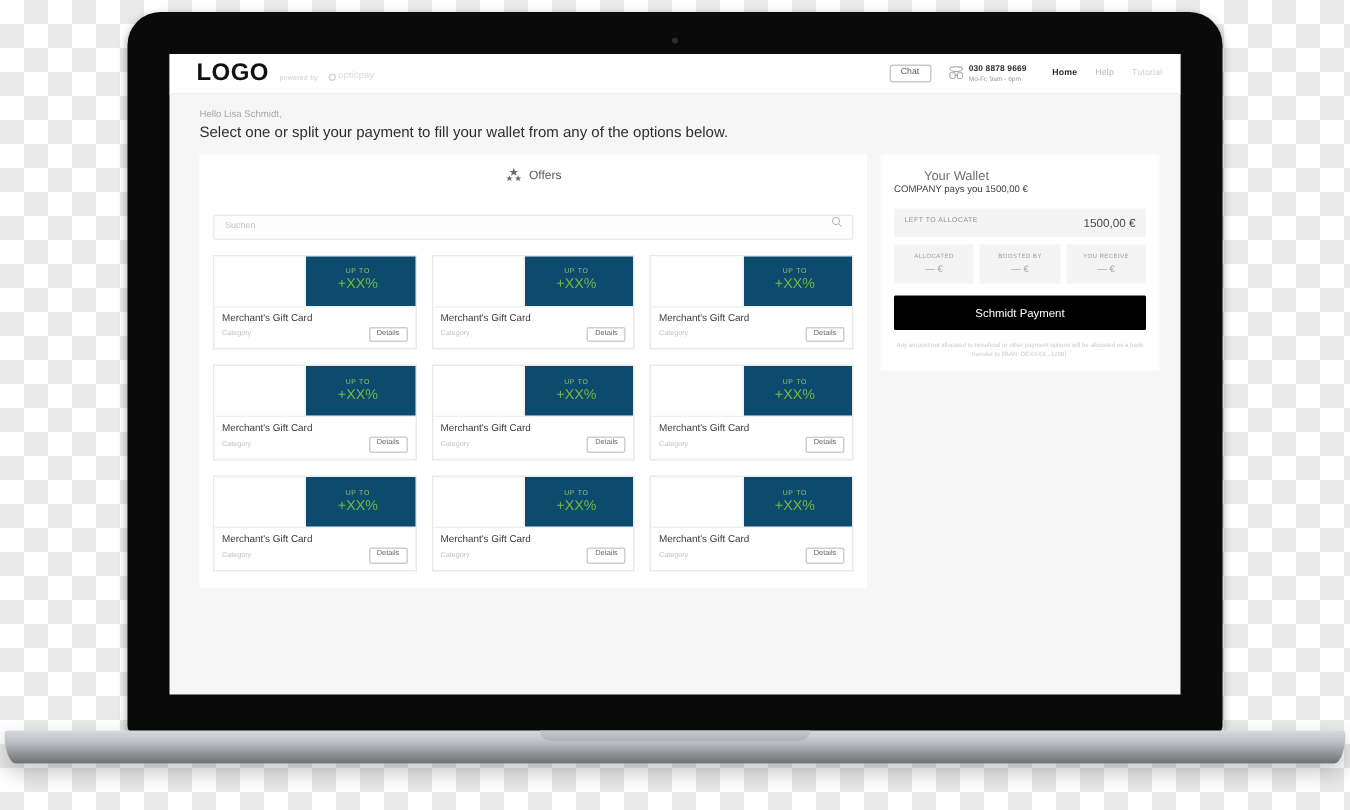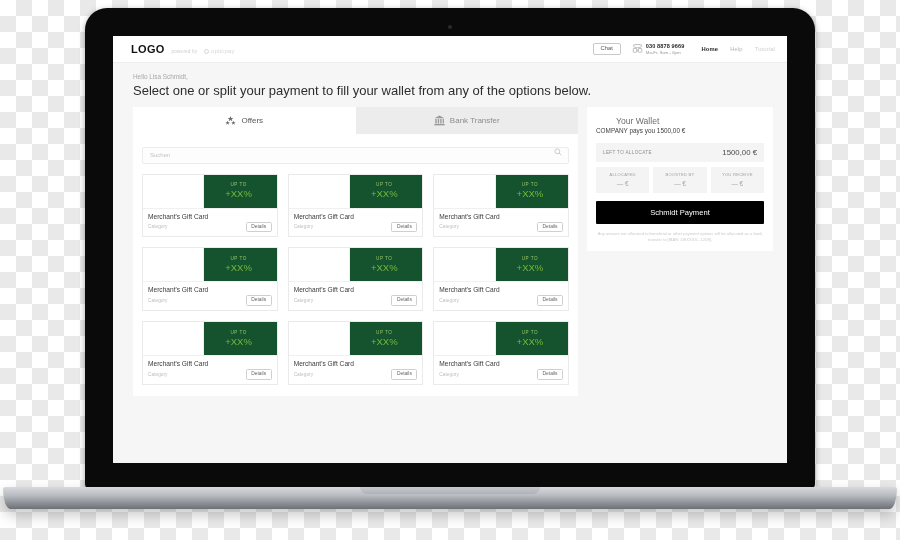--- a/index.html
+++ b/index.html
@@ -62,21 +62,21 @@
 
   
   #app-header {
     height: 27px;
     background: #fff;
     border-bottom: 1px solid #ededed;
     display: flex; align-items: center;
     padding: 0 12px 0 18px;
   }
   #brand { display: flex; align-items: baseline; gap: 7px; }
-  #logo-text { font-size: 11px; font-weight: bold; letter-spacing: .3px; color: #111; }
+  #logo-text { font-size: 16px; font-weight: bold; letter-spacing: .3px; color: #111; }
   #powered-by { font-size: 4.6px; color: #cdcdcd; letter-spacing: .2px; }
   #opticpay-brand { display: inline-flex; align-items: center; gap: 1.5px; }
   .opticpay-dot {
     width: 5px; height: 5px; border-radius: 50%;
     border: 1.2px solid #d5d5d5; display: inline-block;
     position: relative; top: .5px;
   }
   #opticpay-name { font-size: 6.2px; color: #d8d8d8; letter-spacing: .1px; }
 
   #header-right { margin-left: auto; display: flex; align-items: center; gap: 11px; }
@@ -95,21 +95,21 @@
 
   #main-nav { display: flex; align-items: center; gap: 12px; margin-left: 6px; }
   .nav-link { font-size: 5.8px; cursor: pointer; letter-spacing: .15px; }
   .nav-link.active { color: #2b2b2b; font-weight: bold; }
   .nav-link.dim { color: #b6b6b6; }
   .nav-link.dimmer { color: #cfcfcf; }
 
   
   #greeting-block { padding: 10px 0 9px 20px; }
   #greeting-hello { font-size: 6.4px; color: #a8a8a8; margin-bottom: 3px; }
-  #greeting-instruction { font-size: 13px; color: #2d2d2d; }
+  #greeting-instruction { font-size: 10px; color: #2d2d2d; }
 
   
   #content-columns { display: flex; gap: 9px; padding: 0 12px 0 20px; }
   #left-column { width: 445px; }
   #right-column { width: 186px; }
 
   
   #tab-bar { display: flex; height: 27px; }
   .tab {
     flex: 1; display: flex; align-items: center; justify-content: center; gap: 5px;
@@ -142,21 +142,21 @@
   }
   .gift-card {
     border: 1px solid #eaeaea;
     background: #fff;
     cursor: pointer;
   }
   .card-visual { display: flex; height: 33px; }
   .card-image-area { flex: 1; background: #fff; border-right: 1px solid #f0f0f0; }
   .card-boost {
     width: 54%;
-    background: #14532d;
+    background: #0c4a6e;
     display: flex; flex-direction: column;
     align-items: center; justify-content: center;
     padding-right: 4px;
   }
   .boost-upto { font-size: 4.6px; color: #96c169; letter-spacing: .5px; line-height: 1; margin-bottom: 1.5px; }
   .boost-value { font-size: 9.5px; color: #76b83f; line-height: 1; }
   .card-info { border-top: 1px solid #f0f0f0; padding: 4px 5px 4px 5px; }
   .card-title { font-size: 6.6px; color: #3a3a3a; margin-bottom: 2px; }
   .card-footer { display: flex; align-items: center; justify-content: space-between; }
   .card-category { font-size: 4.8px; color: #bfbfbf; }
@@ -168,21 +168,21 @@
     font-family: "Liberation Sans", sans-serif;
   }
 
   
   #wallet-panel { background: #fff; padding: 9px 9px 8px 9px; }
   #wallet-title { font-size: 8.6px; color: #6e6e6e; margin-bottom: 1px; margin-left: 20px; }
   #wallet-subtitle { font-size: 6.4px; color: #3d3d3d; margin-bottom: 9px; }
 
   #allocate-row {
     background: #f4f4f4;
-    display: flex; align-items: center; justify-content: space-between;
+    display: flex; align-items: flex-start; justify-content: space-between;
     padding: 5px 7px; margin-bottom: 5px;
   }
   #allocate-label { font-size: 4.6px; color: #8f8f8f; letter-spacing: .35px; }
   #allocate-amount { font-size: 7.8px; color: #4a4a4a; }
 
   #stats-row { display: flex; gap: 4px; margin-bottom: 8px; }
   .stat-box {
     flex: 1; background: #f4f4f4;
     padding: 5px 2px 6px 2px; text-align: center;
   }
@@ -266,33 +266,20 @@
             <span class="tab-icon">
               <svg width="11" height="10" viewBox="0 0 11 10">
                 <polygon points="5.5,0 6.3,2 8.4,2 6.7,3.2 7.3,5.2 5.5,4 3.7,5.2 4.3,3.2 2.6,2 4.7,2" fill="#6b6b6b"></polygon>
                 <polygon points="2.6,4.8 3.2,6.3 4.8,6.3 3.5,7.2 4,8.7 2.6,7.8 1.2,8.7 1.7,7.2 0.4,6.3 2,6.3" fill="#6b6b6b"></polygon>
                 <polygon points="8.4,4.8 9,6.3 10.6,6.3 9.3,7.2 9.8,8.7 8.4,7.8 7,8.7 7.5,7.2 6.2,6.3 7.8,6.3" fill="#6b6b6b"></polygon>
               </svg>
             </span>
             <span>Offers</span>
           </div>
 
-          <div class="tab inactive">
-            <span class="tab-icon">
-              <svg width="11" height="11" viewBox="0 0 12 12">
-                <polygon points="6,0.6 11.4,3.6 0.6,3.6" fill="#999"></polygon>
-                <rect x="1.4" y="4.3" width="1.5" height="5" fill="#999"></rect>
-                <rect x="4.1" y="4.3" width="1.5" height="5" fill="#999"></rect>
-                <rect x="6.8" y="4.3" width="1.5" height="5" fill="#999"></rect>
-                <rect x="9.5" y="4.3" width="1.3" height="5" fill="#999"></rect>
-                <rect x="0.4" y="9.8" width="11.2" height="1.5" fill="#999"></rect>
-              </svg>
-            </span>
-            <span>Bank Transfer</span>
-          </div>
         </div>
 
         <div id="offers-panel">
 
           <div id="search-row">
             <input id="search-input" type="text" placeholder="Suchen" style="">
             <svg id="search-icon" width="8" height="8" viewBox="0 0 12 12">
               <circle cx="5" cy="5" r="3.6" fill="none" stroke="#b5b5b5" stroke-width="1"></circle>
               <line x1="7.7" y1="7.7" x2="11" y2="11" stroke="#b5b5b5" stroke-width="1"></line>
             </svg>

